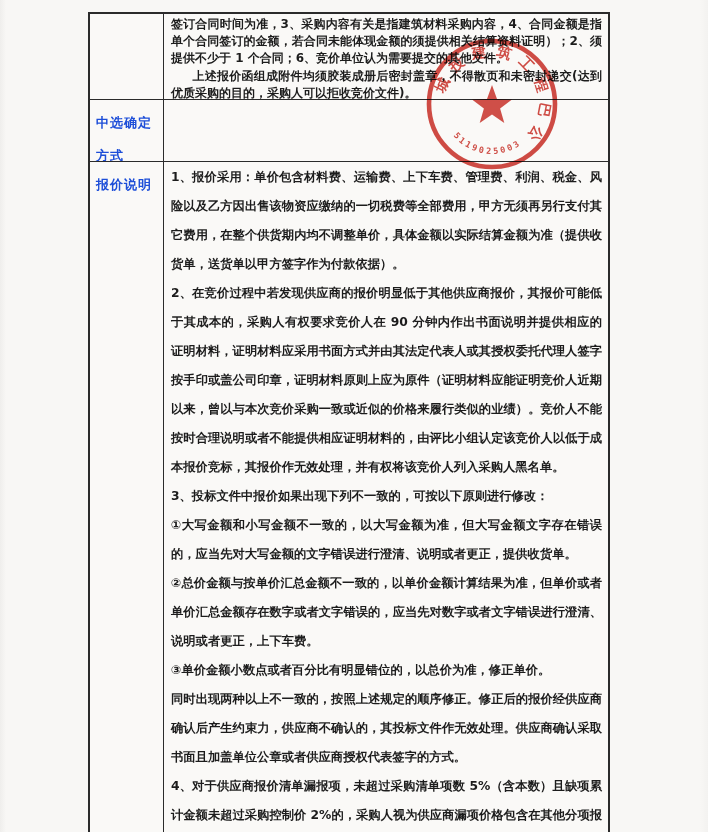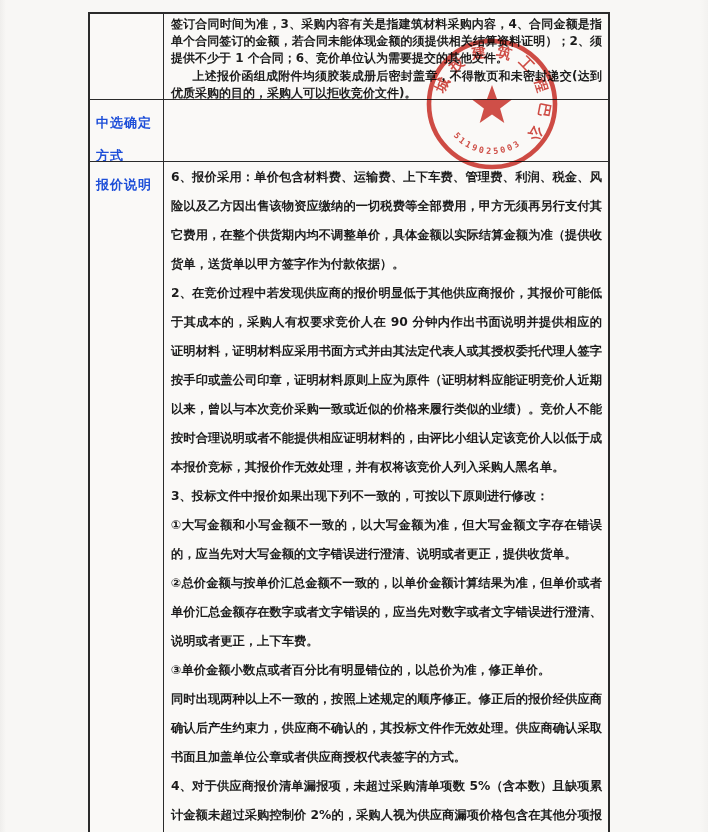--- a/index.html
+++ b/index.html
@@ -78,21 +78,21 @@
         </div>
     </div>
 
     <div class="t-row row-1">
       <div class="cell-label">中选确定方式</div>
     </div>
 
     <div class="t-row row-2">
       <div class="cell-label">报价说明</div>
       <div class="cell-content">
-          <p>6、报价采用：单价包含材料费、运输费、上下车费、管理费、利润、税金、风险以及乙方因出售该物资应缴纳的一切税费等全部费用，甲方无须再另行支付其它费用，在整个供货期内均不调整单价，具体金额以实际结算金额为准（提供收货单，送货单以甲方签字作为付款依据）。</p>
+          <p>1、报价采用：单价包含材料费、运输费、上下车费、管理费、利润、税金、风险以及乙方因出售该物资应缴纳的一切税费等全部费用，甲方无须再另行支付其它费用，在整个供货期内均不调整单价，具体金额以实际结算金额为准（提供收货单，送货单以甲方签字作为付款依据）。</p>
           <p>2、在竞价过程中若发现供应商的报价明显低于其他供应商报价，其报价可能低于其成本的，采购人有权要求竞价人在 90 分钟内作出书面说明并提供相应的证明材料，证明材料应采用书面方式并由其法定代表人或其授权委托代理人签字按手印或盖公司印章，证明材料原则上应为原件（证明材料应能证明竞价人近期以来，曾以与本次竞价采购一致或近似的价格来履行类似的业绩）。竞价人不能按时合理说明或者不能提供相应证明材料的，由评比小组认定该竞价人以低于成本报价竞标，其报价作无效处理，并有权将该竞价人列入采购人黑名单。</p>
           <p>3、投标文件中报价如果出现下列不一致的，可按以下原则进行修改：</p>
           <p>①大写金额和小写金额不一致的，以大写金额为准，但大写金额文字存在错误的，应当先对大写金额的文字错误进行澄清、说明或者更正，提供收货单。</p>
           <p>②总价金额与按单价汇总金额不一致的，以单价金额计算结果为准，但单价或者单价汇总金额存在数字或者文字错误的，应当先对数字或者文字错误进行澄清、说明或者更正，上下车费。</p>
           <p>③单价金额小数点或者百分比有明显错位的，以总价为准，修正单价。</p>
           <p>同时出现两种以上不一致的，按照上述规定的顺序修正。修正后的报价经供应商确认后产生约束力，供应商不确认的，其投标文件作无效处理。供应商确认采取书面且加盖单位公章或者供应商授权代表签字的方式。</p>
           <p>4、对于供应商报价清单漏报项，未超过采购清单项数 5%（含本数）且缺项累计金额未超过采购控制价 2%的，采购人视为供应商漏项价格包含在其他分项报价及总报价</p>
         </div>
     </div>
 

